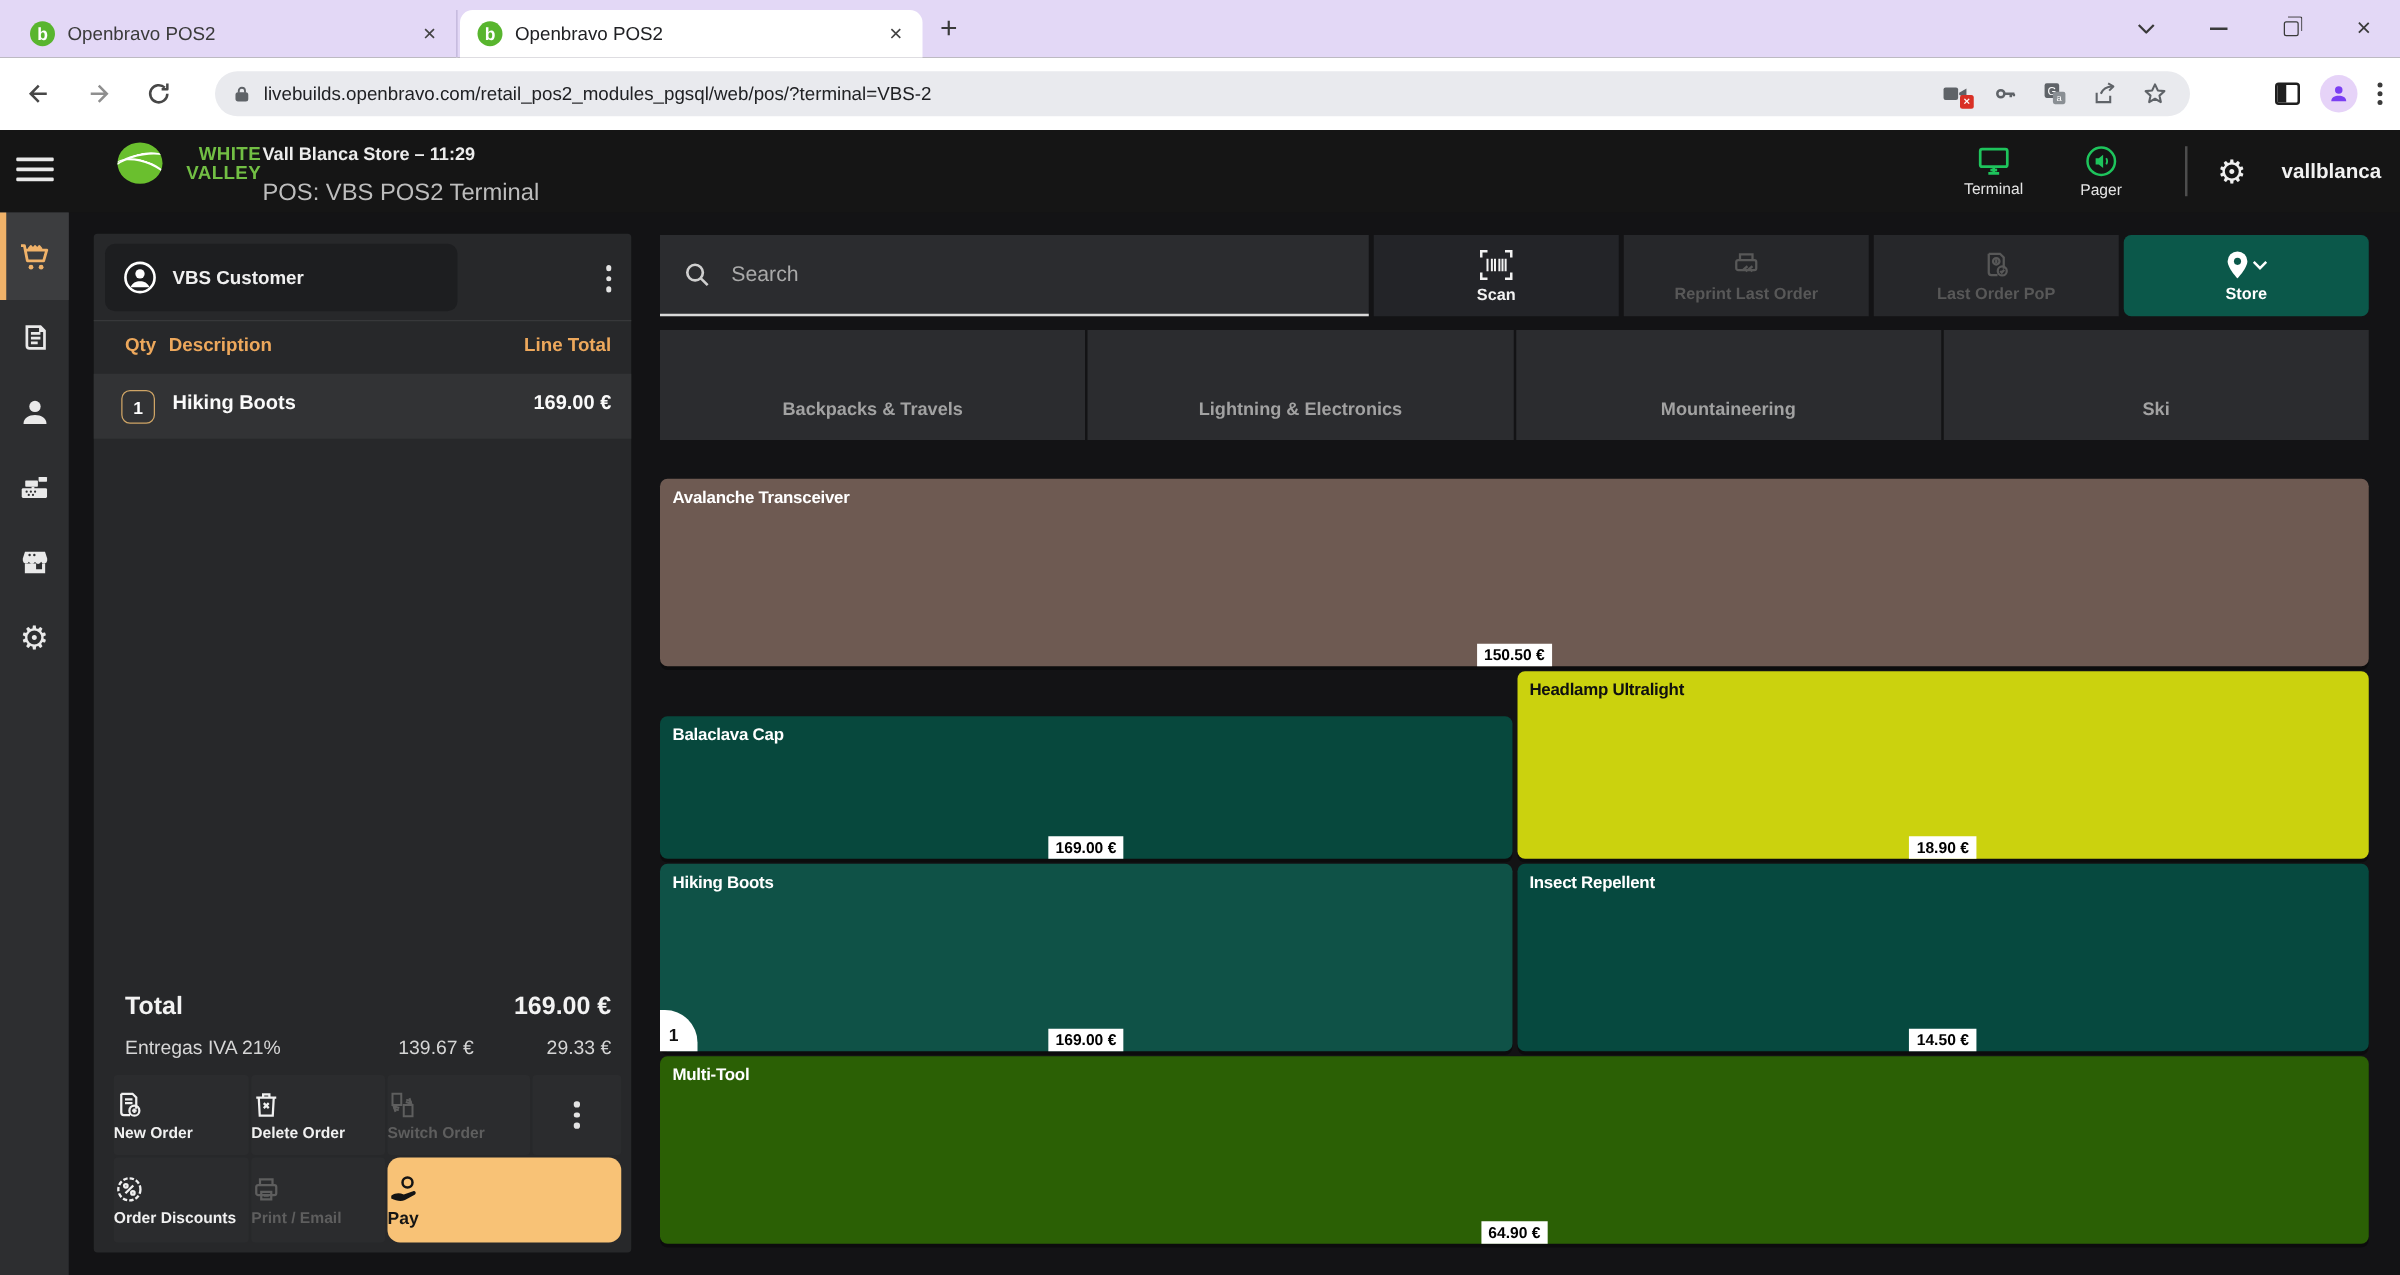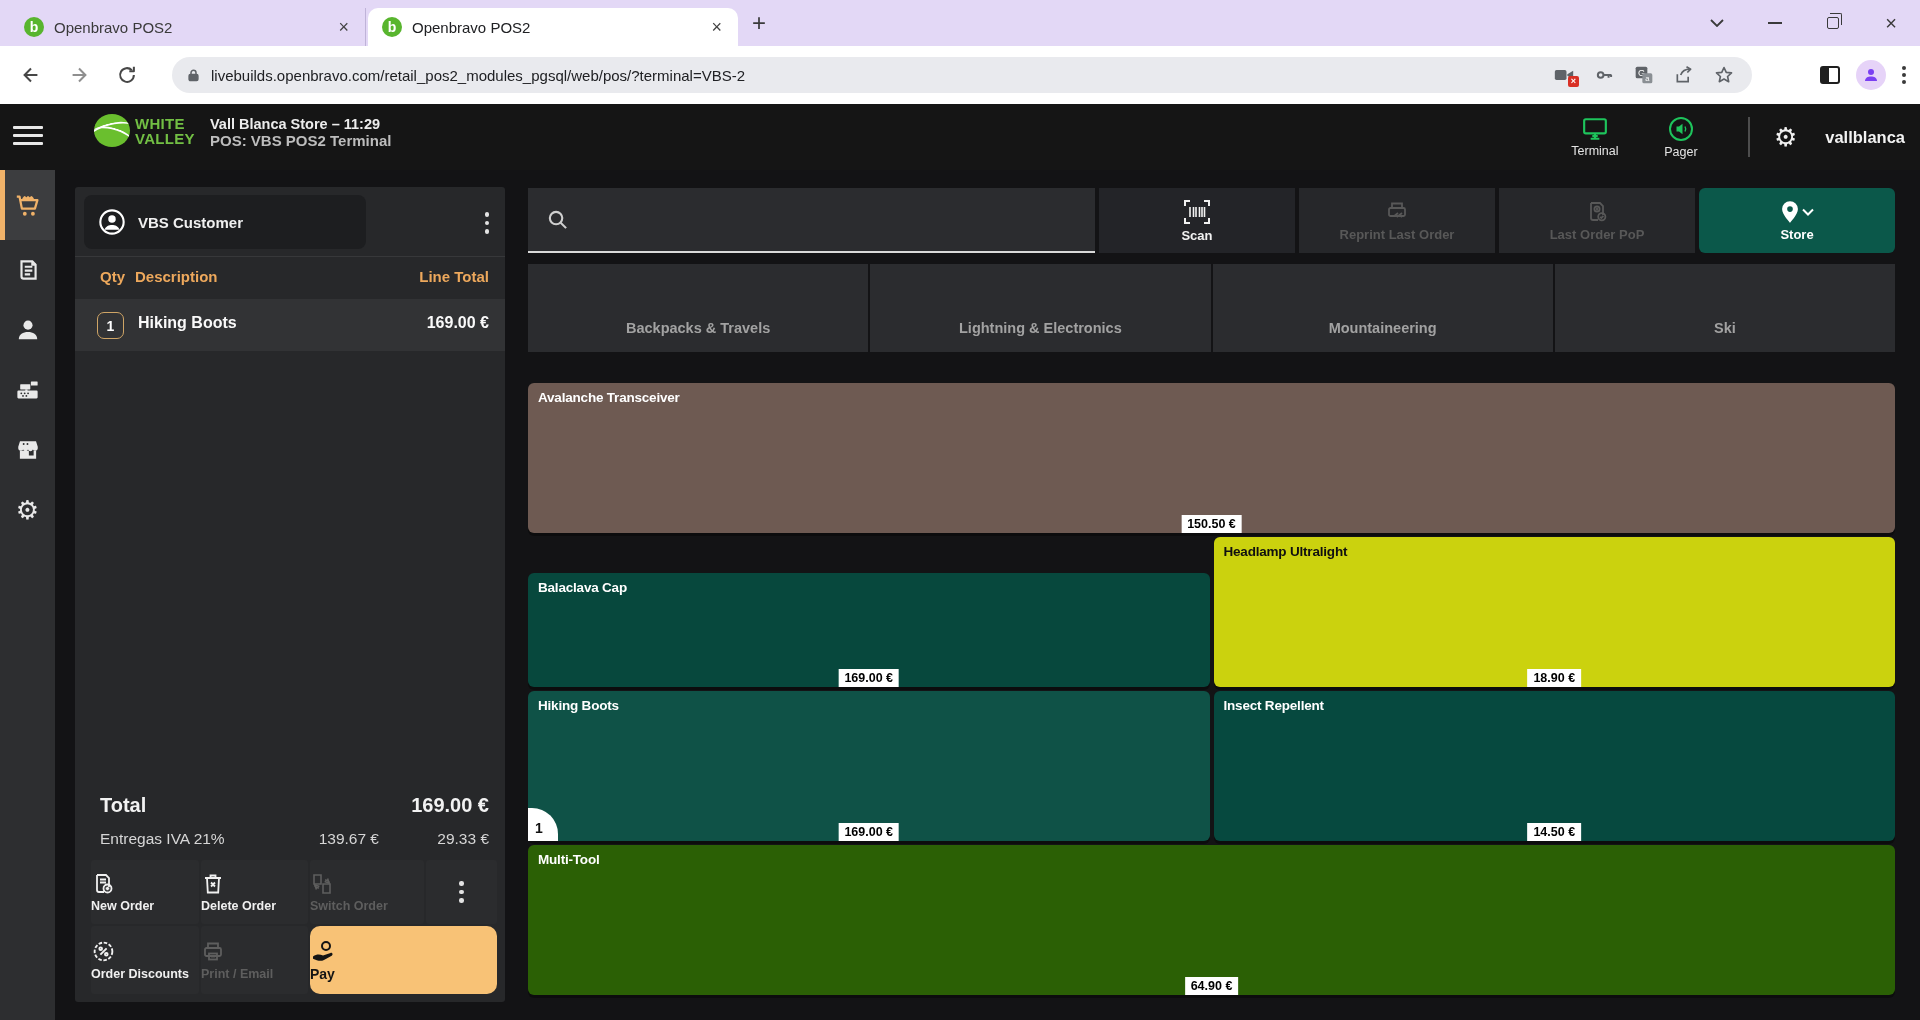--- a/index.html
+++ b/index.html
@@ -41,30 +41,30 @@
   .sidepanel-ic:before { content:""; position:absolute; left:0; top:0; bottom:0; width:7px; background:#1f1f1f; }
   .avatar { width:30px; height:30px; border-radius:50%; background:#e6d3f8; display:flex; align-items:center; justify-content:center; }
   .menu-dots { display:flex; flex-direction:column; gap:3px; }
   .menu-dots i { width:4px; height:4px; border-radius:50%; background:#3a3a3a; }
 
   
   .app { position:absolute; left:0; top:104px; width:1920px; height:916px; background:#131315; }
   .app-header { position:absolute; left:0; top:0; width:1920px; height:66px; background:#151515; }
   .hamburger { position:absolute; left:13px; top:22px; width:30px; display:flex; flex-direction:column; gap:5px; }
   .hamburger i { height:3px; background:#e8e8e8; border-radius:1px; }
-  .logo { position:absolute; left:94px; top:10px; display:flex; align-items:center; gap:5px; }
+  .logo { position:absolute; left:94px; top:10px; display:flex; align-items:center; gap:19px;text-align:right; }
   .logo-mark { width:36px; height:33px; border-radius:50%; background:#6abf2e; position:relative; overflow:hidden; }
   .logo-mark:before { content:""; position:absolute; left:-6px; top:9px; width:48px; height:20px;
     border-top:2.5px solid #fff; border-radius:50%; transform:rotate(-14deg); }
   .logo-mark:after { content:""; position:absolute; left:-4px; top:14px; width:46px; height:22px;
     border-top:2.5px solid #fff; border-radius:50%; transform:rotate(18deg); }
   .logo-text { color:#72bf44; font-weight:bold; font-size:15px; line-height:15px; letter-spacing:.3px; }
   .hdr-info { position:absolute; left:210px; top:12px; }
   .hdr-info .l1 { color:#ececec; font-weight:bold; font-size:14.5px; }
-  .hdr-info .l2 { color:#bdbdbd; font-weight:bold; font-size:15px; margin-top:0; }
+  .hdr-info .l2 { color:#bdbdbd; font-weight:normal; font-size:19px; margin-top:12px; }
   .hdr-right { position:absolute; right:15px; top:0; height:66px; display:flex; align-items:center; }
   .hdr-btn { display:flex; flex-direction:column; align-items:center; gap:3px; width:86px; }
   .hdr-btn .lbl { color:#e4e4e4; font-size:12.5px; }
   .hdr-divider { width:2px; height:40px; background:#4d4d4d; margin:0 24px; }
   .gear-glyph { font-size:26px; color:#efefef; line-height:26px; }
   .hdr-user { color:#f2f2f2; font-weight:bold; font-size:16.5px; margin-left:28px; }
 
   .sidebar { position:absolute; left:0; top:66px; width:55px; height:850px; background:#2d2e30; }
   .side-item { position:relative; width:55px; height:60px; display:flex; align-items:center; justify-content:center; color:#e9e9e9; }
   .side-item.active { height:70px; background:#3c3d3f; color:#f0b269; }
@@ -444,20 +444,21 @@
 
     <div class="catalog">
       <div class="search-row">
         <div class="search-box">
           <span>
             <svg width="23" height="23" viewBox="0 0 24 24" fill="none" stroke="#cfcfcf" stroke-width="2.2">
                 <circle cx="10.5" cy="10.5" r="6.5"></circle>
                 <path d="M15.3 15.3L21 21"></path>
               </svg>
           </span>
+          <input type="text" placeholder="Search" style="">
         </div>
         <div class="act-btn">
           <span>
             <svg width="28" height="26" viewBox="0 0 28 26" fill="none" stroke="#f2f2f2" stroke-width="2">
                 <path d="M2 7V2h5M21 2h5v5M26 19v5h-5M7 24H2v-5"></path>
                 <path d="M7 8v10M10.5 8v10M13 8v10M16.5 8v10M19 8v10M21.5 8v10" stroke-width="1.6"></path>
               </svg>
           </span>
           <span>Scan</span>
         </div>

